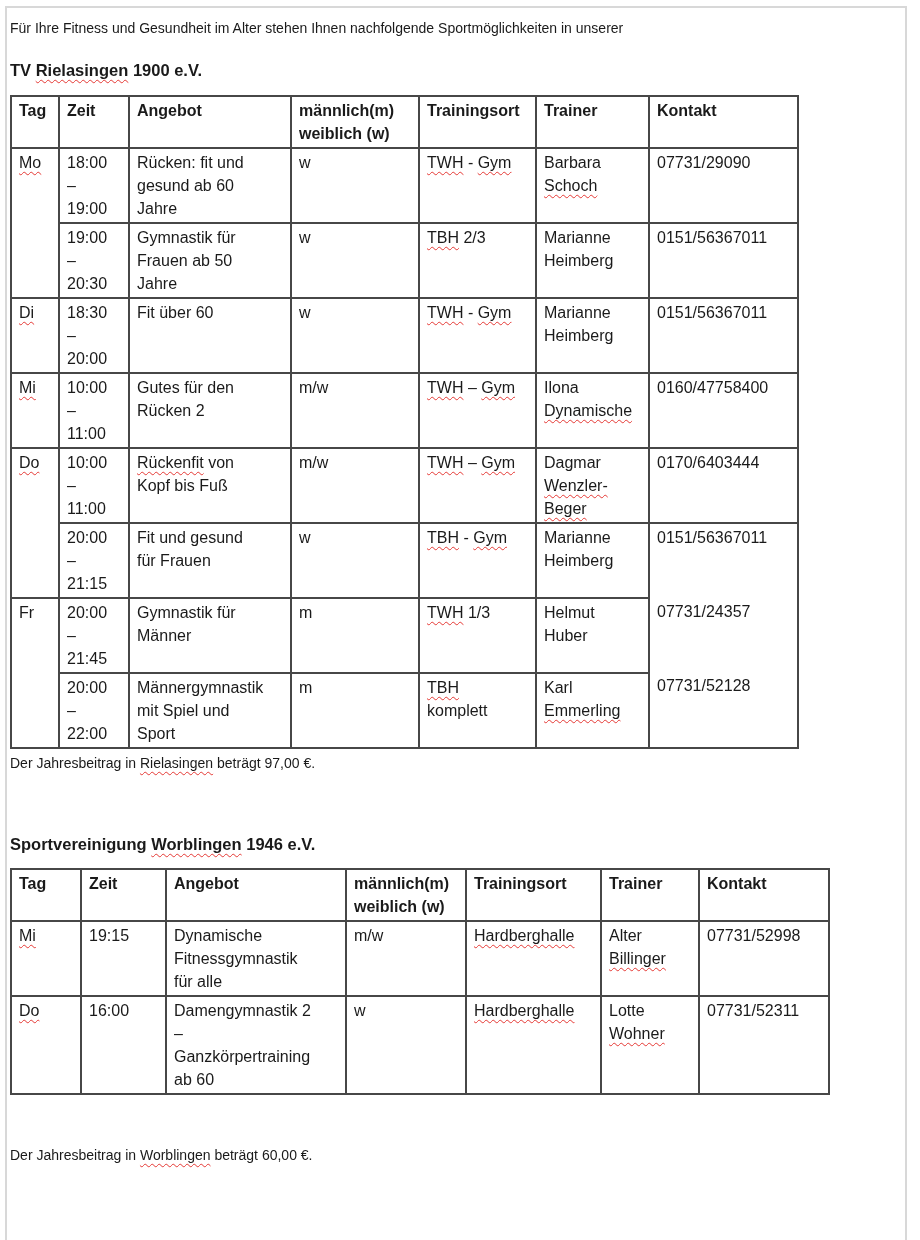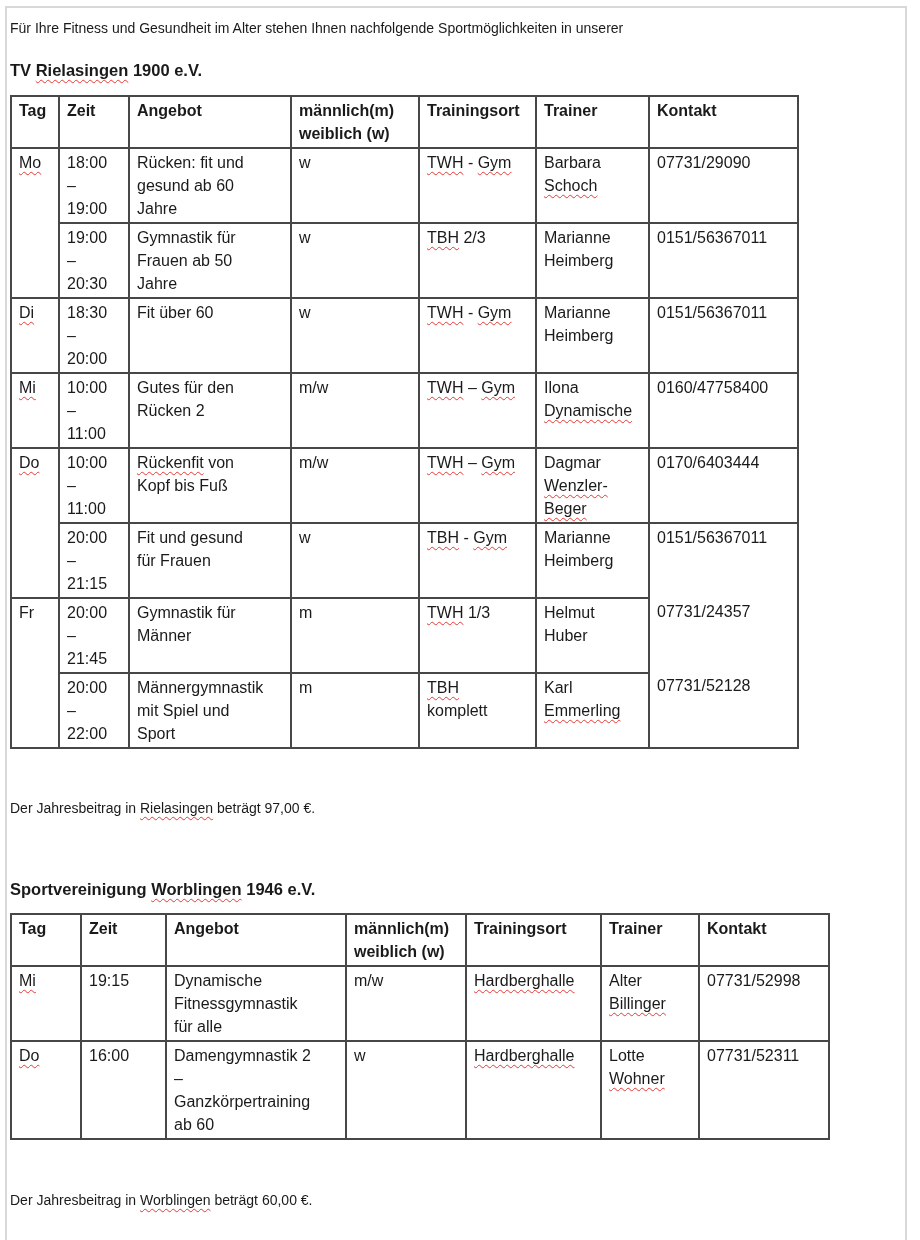--- a/index.html
+++ b/index.html
@@ -23,21 +23,21 @@
     padding:4px 10px 40px 3px;
     background:#fff;
   }
   .doc-para{font-size:14px;}
   .doc-para .ln{line-height:28px;white-space:nowrap;}
   .doc-heading{font-weight:700;font-size:16.5px;}
   .doc-heading .ln{line-height:22px;white-space:nowrap;}
 
   [data-name="intro-paragraph"]{padding-top:2px;}
   [data-name="club-1-heading"]{margin-top:17px;}
-  [data-name="fee-1-paragraph"]{margin-top:45px;}
+  [data-name="fee-1-paragraph"]{}
   [data-name="club-2-heading"]{margin-top:56px;}
   [data-name="fee-2-paragraph"]{margin-top:46px;}
 
   table.sched{border-collapse:collapse;table-layout:fixed;}
   .t0{width:787px;margin-top:14px;}
   .t1{width:818px;margin-top:13px;}
   .t0 col.c0{width:48px}.t0 col.c1{width:70px}.t0 col.c2{width:162px}.t0 col.c3{width:128px}
   .t0 col.c4{width:117px}.t0 col.c5{width:113px}.t0 col.c6{width:149px}
   .t1 col.c0{width:70px}.t1 col.c1{width:85px}.t1 col.c2{width:180px}.t1 col.c3{width:120px}
   .t1 col.c4{width:135px}.t1 col.c5{width:98px}.t1 col.c6{width:130px}

